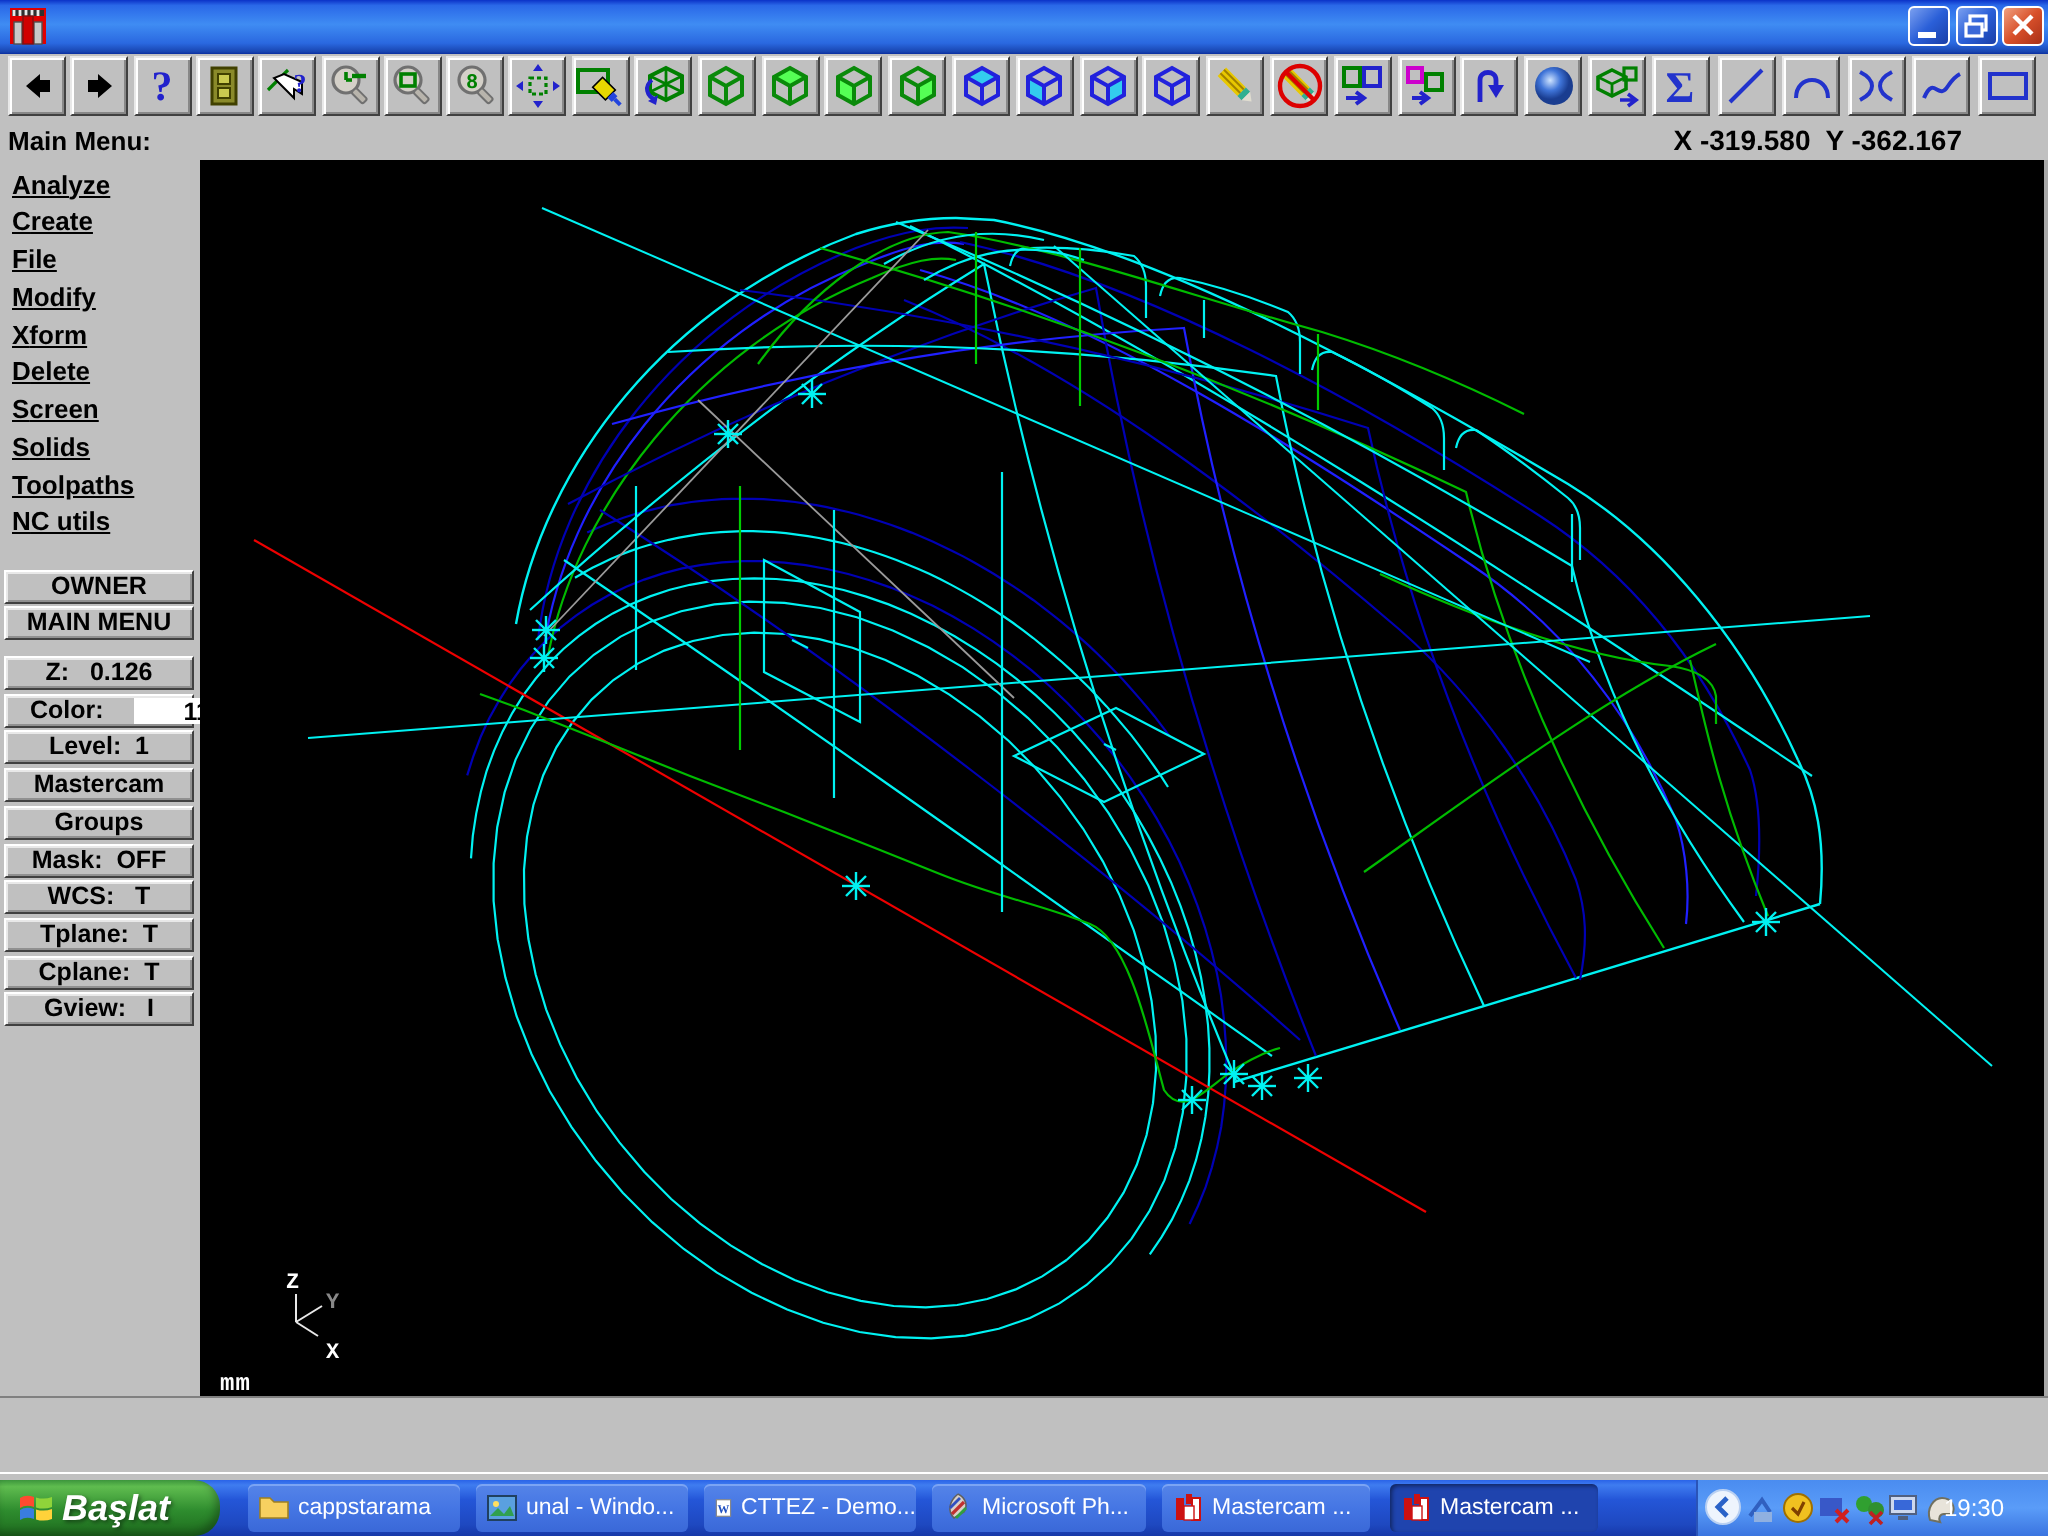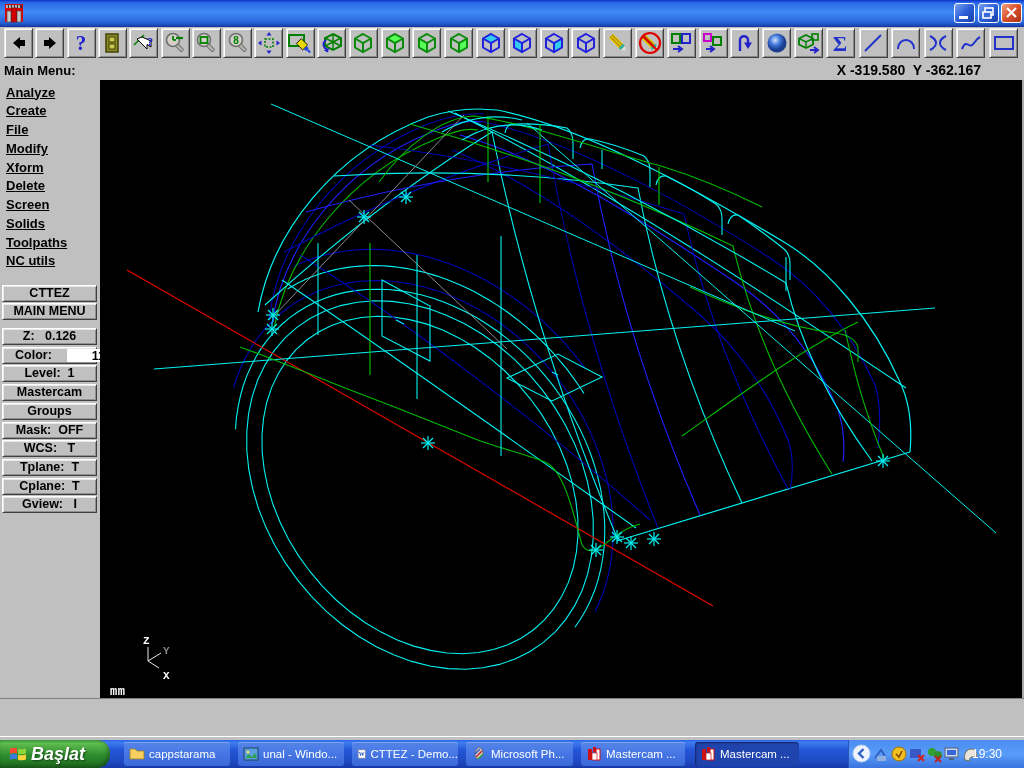--- a/index.html
+++ b/index.html
@@ -296,21 +296,21 @@
     <div class="mitem" style="top:4.5px"><span class="u">A</span>nalyze</div>
 <div class="mitem" style="top:23.2px"><span class="u">C</span>reate</div>
 <div class="mitem" style="top:42.0px"><span class="u">F</span>ile</div>
 <div class="mitem" style="top:60.8px"><span class="u">M</span>odify</div>
 <div class="mitem" style="top:79.5px"><span class="u">X</span>form</div>
 <div class="mitem" style="top:98.2px"><span class="u">D</span>elete</div>
 <div class="mitem" style="top:117.0px"><span class="u">S</span>creen</div>
 <div class="mitem" style="top:135.8px">S<span class="u">o</span>lids</div>
 <div class="mitem" style="top:154.5px"><span class="u">T</span>oolpaths</div>
 <div class="mitem" style="top:173.2px"><span class="u">N</span>C utils</div>
-    <div class="sbtn" style="top:205px">CTTEZ</div>
+    <div class="sbtn" style="top:205px">OWNER</div>
 <div class="sbtn" style="top:223px">MAIN MENU</div>
 <div class="sbtn" style="top:248.0px">Z:&nbsp;&nbsp; 0.126</div>
 <div class="sbtn" style="top:266.7px;text-align:left;padding-left:12px">Color:<span class="colorchip">11</span></div>
 <div class="sbtn" style="top:285.4px">Level:&nbsp; 1</div>
 <div class="sbtn" style="top:304.1px">Mastercam</div>
 <div class="sbtn" style="top:322.8px">Groups</div>
 <div class="sbtn" style="top:341.5px">Mask:&nbsp; OFF</div>
 <div class="sbtn" style="top:360.2px">WCS:&nbsp;&nbsp; T</div>
 <div class="sbtn" style="top:378.9px">Tplane:&nbsp; T</div>
 <div class="sbtn" style="top:397.6px">Cplane:&nbsp; T</div>

